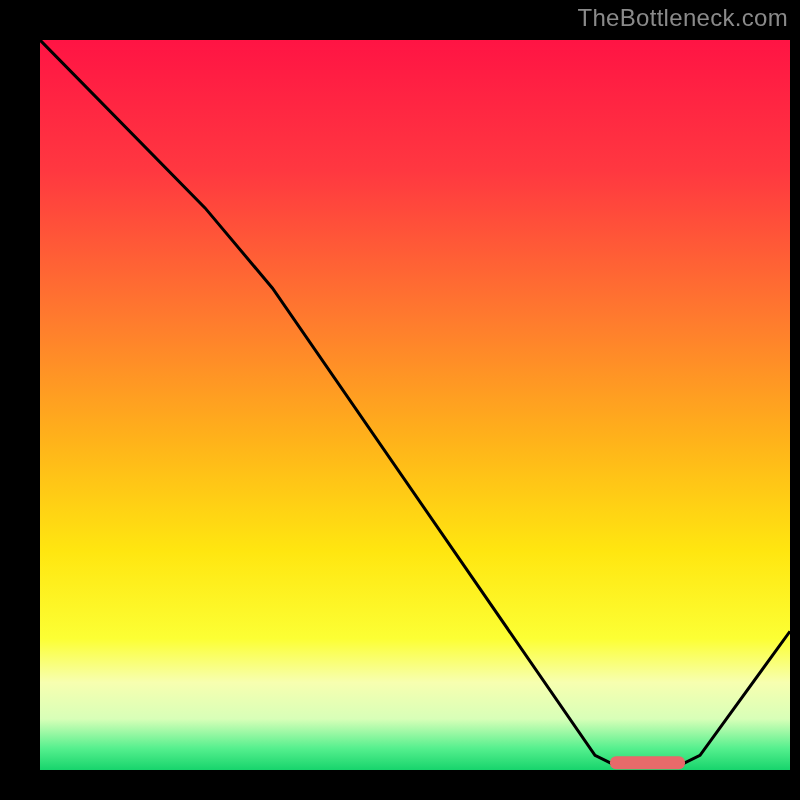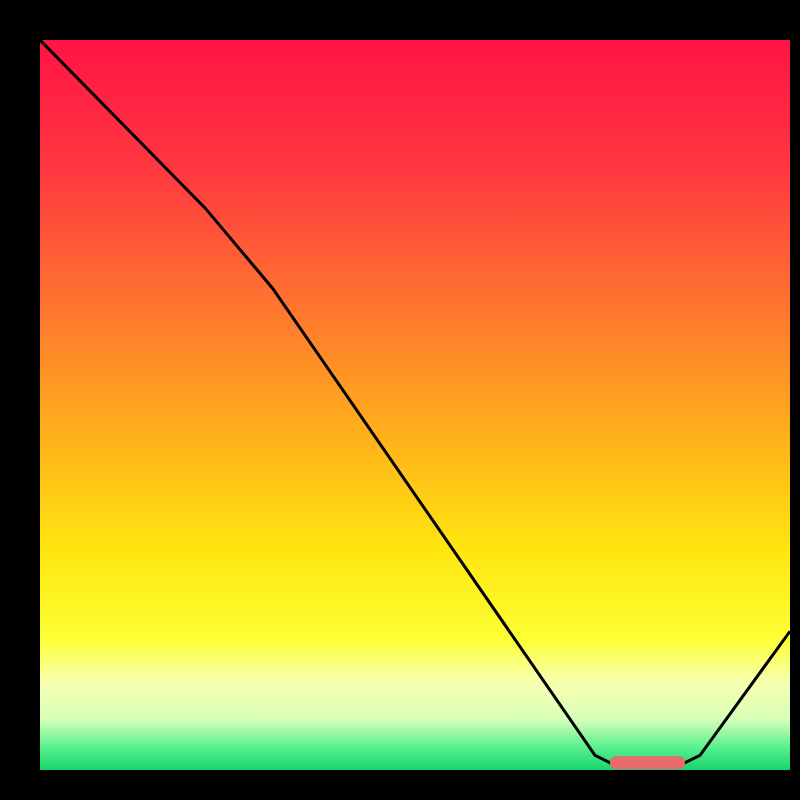--- a/index.html
+++ b/index.html
@@ -34,20 +34,21 @@
     background: #000;
   }
   svg {
     display: block;
   }
 </style>
 </head>
 <body>
 
 <div class="container">
+  <div class="attribution">TheBottleneck.com</div>
 
   <div class="plot">
     <svg id="chart-svg" width="750" height="730" viewBox="0 0 750 730">
       <defs>
         <linearGradient id="bg-grad" x1="0" y1="0" x2="0" y2="1">
             <stop offset="0%" stop-color="#ff1444"></stop>
             <stop offset="18%" stop-color="#ff3840"></stop>
             <stop offset="38%" stop-color="#ff7a2e"></stop>
             <stop offset="55%" stop-color="#ffb31a"></stop>
             <stop offset="70%" stop-color="#ffe610"></stop>

